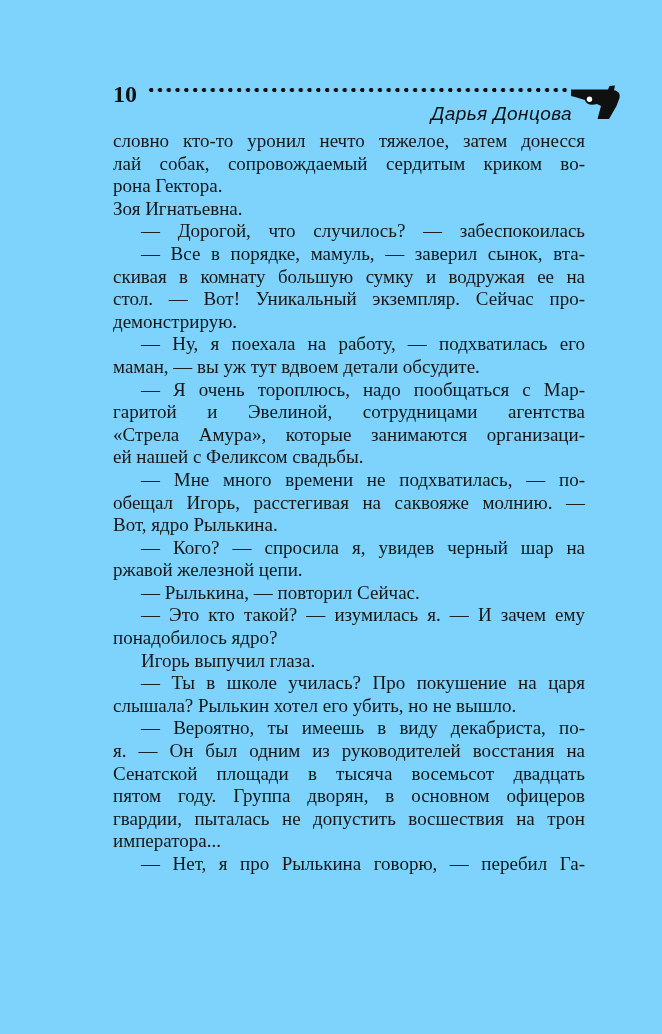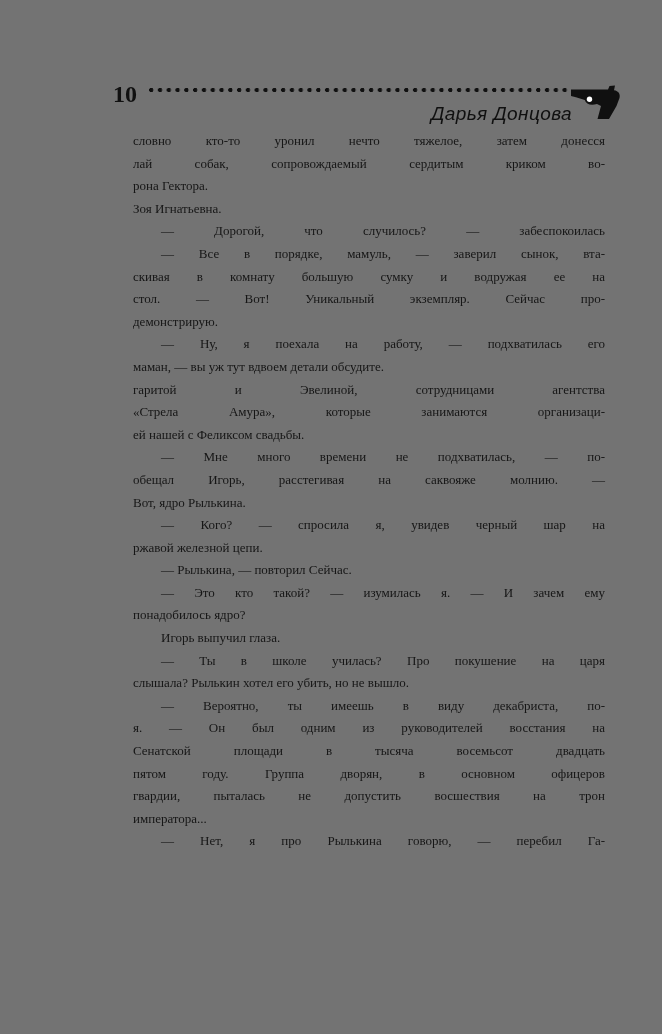--- a/index.html
+++ b/index.html
@@ -1,21 +1,21 @@
 <!DOCTYPE html>
 <html><head>
 <meta charset="utf-8">
 <style>
   * { margin: 0; padding: 0; box-sizing: border-box; }
   html, body { background: #e8e8e8; }
   .page {
     position: relative;
     width: 662px;
     height: 1034px;
-    background: #737373;
+    background: #7dd3fc;
     overflow: hidden;
     font-family: "Liberation Serif", serif;
     color: #141414;
   }
   
   .page-num {
     position: absolute;
     left: 113px;
     top: 82px;
     font-family: "Liberation Serif", serif;
@@ -53,24 +53,23 @@
     top: 84px;
     width: 52px;
     height: 37px;
   }
   
   .text-block {
     position: absolute;
     left: 113px;
     top: 130px;
     width: 472px;
-    font-size: 13px;
+    font-size: 19px;
     line-height: 22.6px;
     color: #161616;
-    margin-left: 20px;
   }
   .line {
     text-align: justify;
     text-align-last: justify;
     white-space: normal;
   }
   .line.no-stretch { text-align-last: left; }
   .line.indent { text-indent: 28px; }
 </style>
 </head>
@@ -98,20 +97,21 @@
       <div class="line">лай собак, сопровождаемый сердитым криком во-</div>
       <div class="line no-stretch">рона Гектора.</div>
       <div class="line no-stretch">Зоя Игнатьевна.</div>
       <div class="line indent">— Дорогой, что случилось? — забеспокоилась</div>
       <div class="line indent">— Все в порядке, мамуль, — заверил сынок, вта-</div>
       <div class="line">скивая в комнату большую сумку и водружая ее на</div>
       <div class="line">стол. — Вот! Уникальный экземпляр. Сейчас про-</div>
       <div class="line no-stretch">демонстрирую.</div>
       <div class="line indent">— Ну, я поехала на работу, — подхватилась его</div>
       <div class="line no-stretch">маман, — вы уж тут вдвоем детали обсудите.</div>
+      <div class="line indent">— Я очень тороплюсь, надо пообщаться с Мар-</div>
       <div class="line">гаритой и Эвелиной, сотрудницами агентства</div>
       <div class="line">«Стрела Амура», которые занимаются организаци-</div>
       <div class="line no-stretch">ей нашей с Феликсом свадьбы.</div>
       <div class="line indent">— Мне много времени не подхватилась, — по-</div>
       <div class="line">обещал Игорь, расстегивая на саквояже молнию. —</div>
       <div class="line no-stretch">Вот, ядро Рылькина.</div>
       <div class="line indent">— Кого? — спросила я, увидев черный шар на</div>
       <div class="line no-stretch">ржавой железной цепи.</div>
       <div class="line indent no-stretch">— Рылькина, — повторил Сейчас.</div>
       <div class="line indent">— Это кто такой? — изумилась я. — И зачем ему</div>

